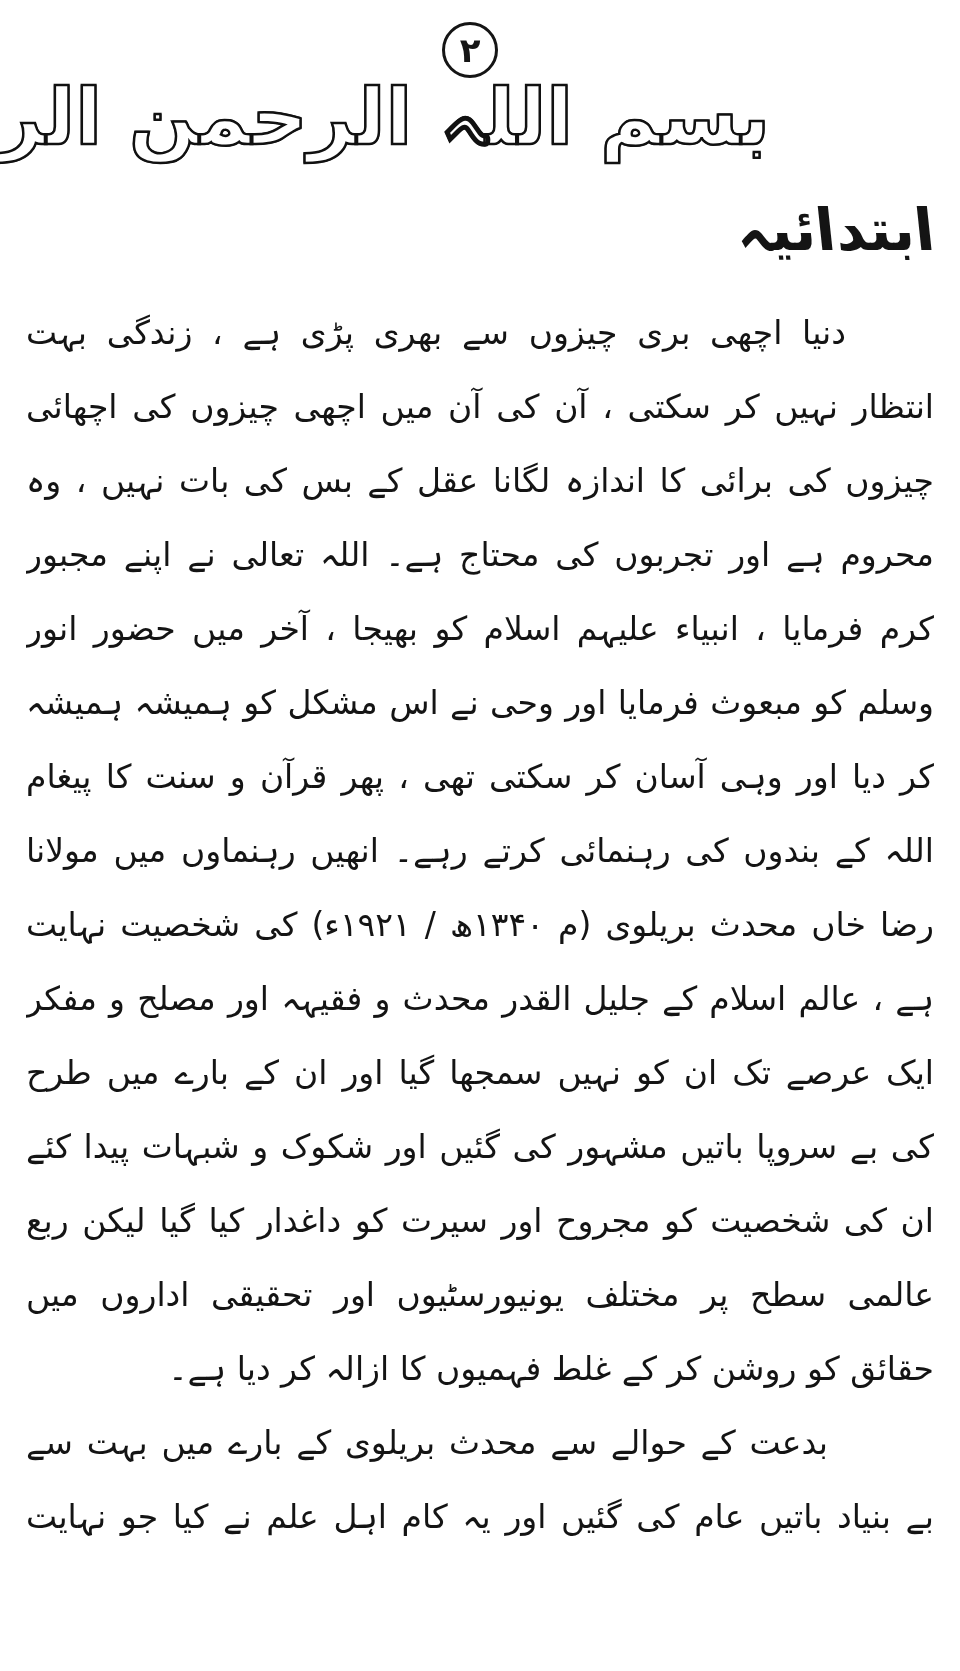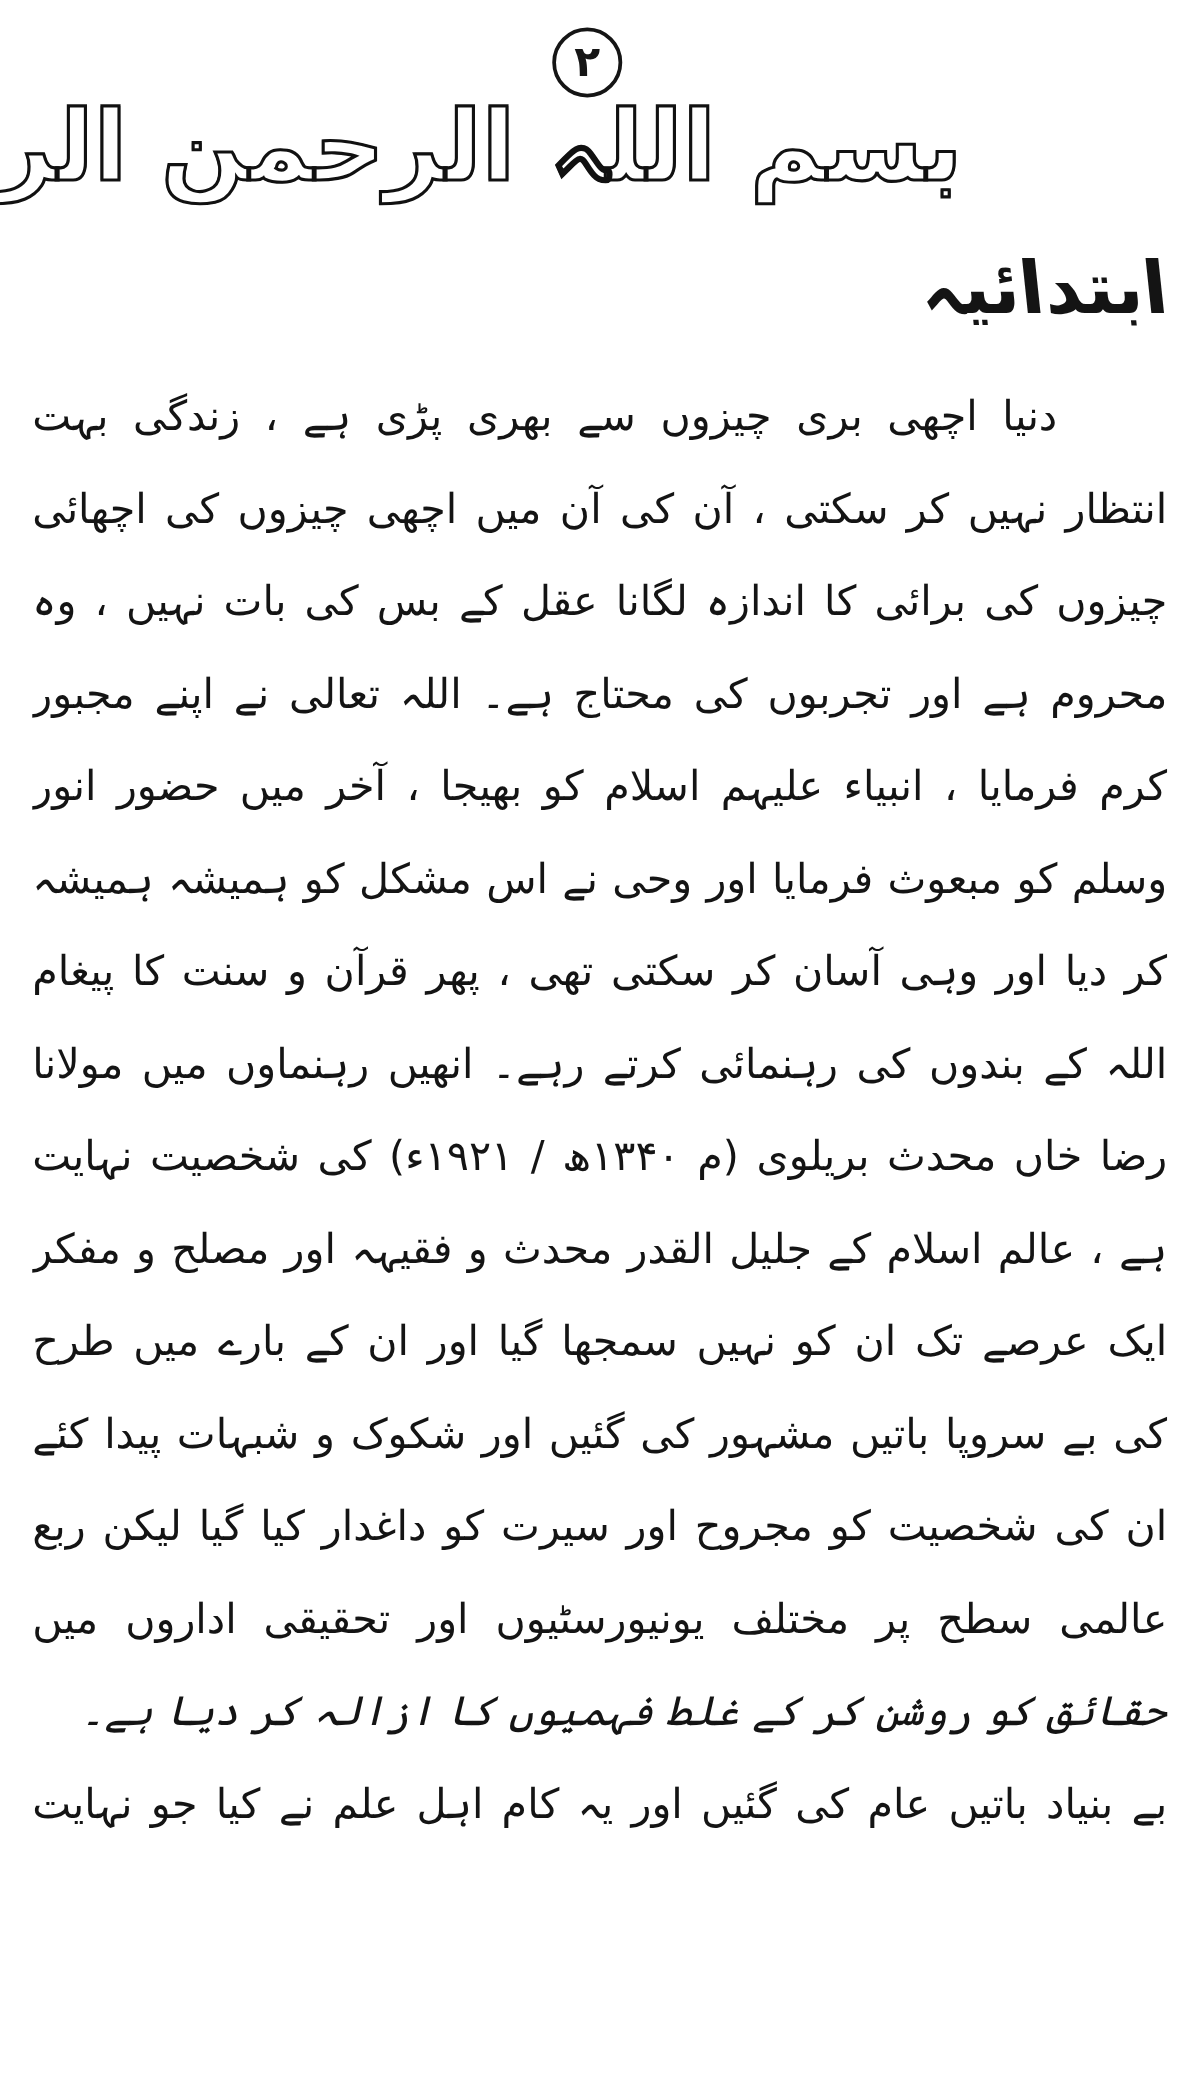--- a/index.html
+++ b/index.html
@@ -85,21 +85,21 @@
     line-height: 74px;
     height: 74px;
     white-space: nowrap-disabled; 
     text-align: justify;
     text-align-last: justify;
     color: #141414;
     overflow: hidden;
   }
   .line.indent-sm { padding-right: 88px; }
   .line.indent-md { padding-right: 106px; }
-  .line.end-short { text-align-last: right; font-style: italic; }
+  .line.end-short { text-align-last: right; }
 </style>
 </head>
 <body>
 
 <div class="page">
 
   <div class="page-number-badge">
     <span>۲</span>
   </div>
 
@@ -121,18 +121,19 @@
       <div class="line">رضا خاں محدث بریلوی (م ۱۳۴۰ھ / ۱۹۲۱ء) کی شخصیت نہایت ممتاز</div>
       <div class="line">ہے ، عالم اسلام کے جلیل القدر محدث و فقیہہ اور مصلح و مفکر تھے۔</div>
       <div class="line">ایک عرصے تک ان کو نہیں سمجھا گیا اور ان کے بارے میں طرح طرح</div>
       <div class="line">کی بے سروپا باتیں مشہور کی گئیں اور شکوک و شبہات پیدا کئے گئے ،</div>
       <div class="line">ان کی شخصیت کو مجروح اور سیرت کو داغدار کیا گیا لیکن ربع صدی سے</div>
       <div class="line">عالمی سطح پر مختلف یونیورسٹیوں اور تحقیقی اداروں میں مسلسل تحقیق نے</div>
       <div class="line end-short">حقائق کو روشن کر کے غلط فہمیوں کا ازالہ کر دیا ہے۔</div>
     </div>
 
     <div class="para">
+      <div class="line indent-md">بدعت کے حوالے سے محدث بریلوی کے بارے میں بہت سے</div>
       <div class="line">بے بنیاد باتیں عام کی گئیں اور یہ کام اہل علم نے کیا جو نہایت افسوسناک</div>
     </div>
 
   </div>
 
 </div>
 
 </body></html>

